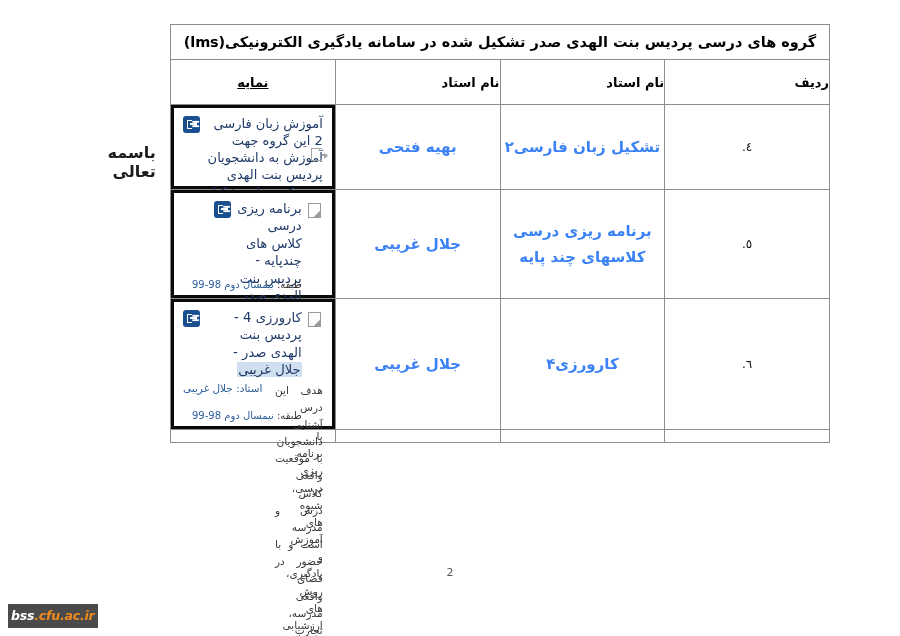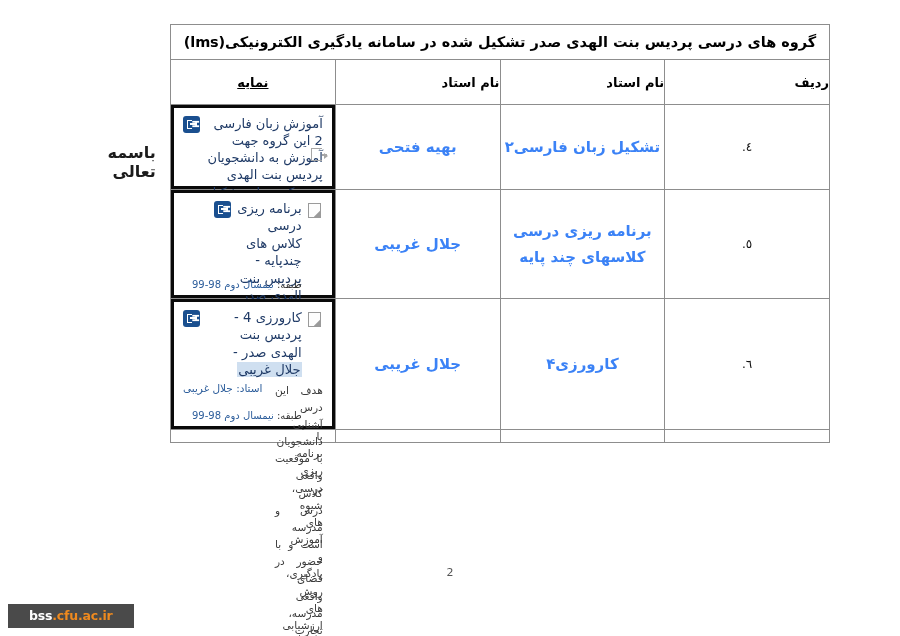--- a/index.html
+++ b/index.html
@@ -264,23 +264,24 @@
     font-size: 11px;
     color: #555555;
     direction: ltr;
   }
 
   .watermark {
     position: absolute;
     left: 8px;
     bottom: 8px;
     background: #4a4a4a;
-    padding: 4px 21px 5px;
+    padding: 4px 3px 5px;
     font-size: 12.5px;
     font-weight: bold;
+    font-style: italic;
     direction: ltr;
     letter-spacing: -0.2px;
   }
   .watermark .w-bss { color: #ffffff; }
   .watermark .w-dom { color: #f08a1e; }
 </style>
 </head>
 <body>
 
 <div class="page">

